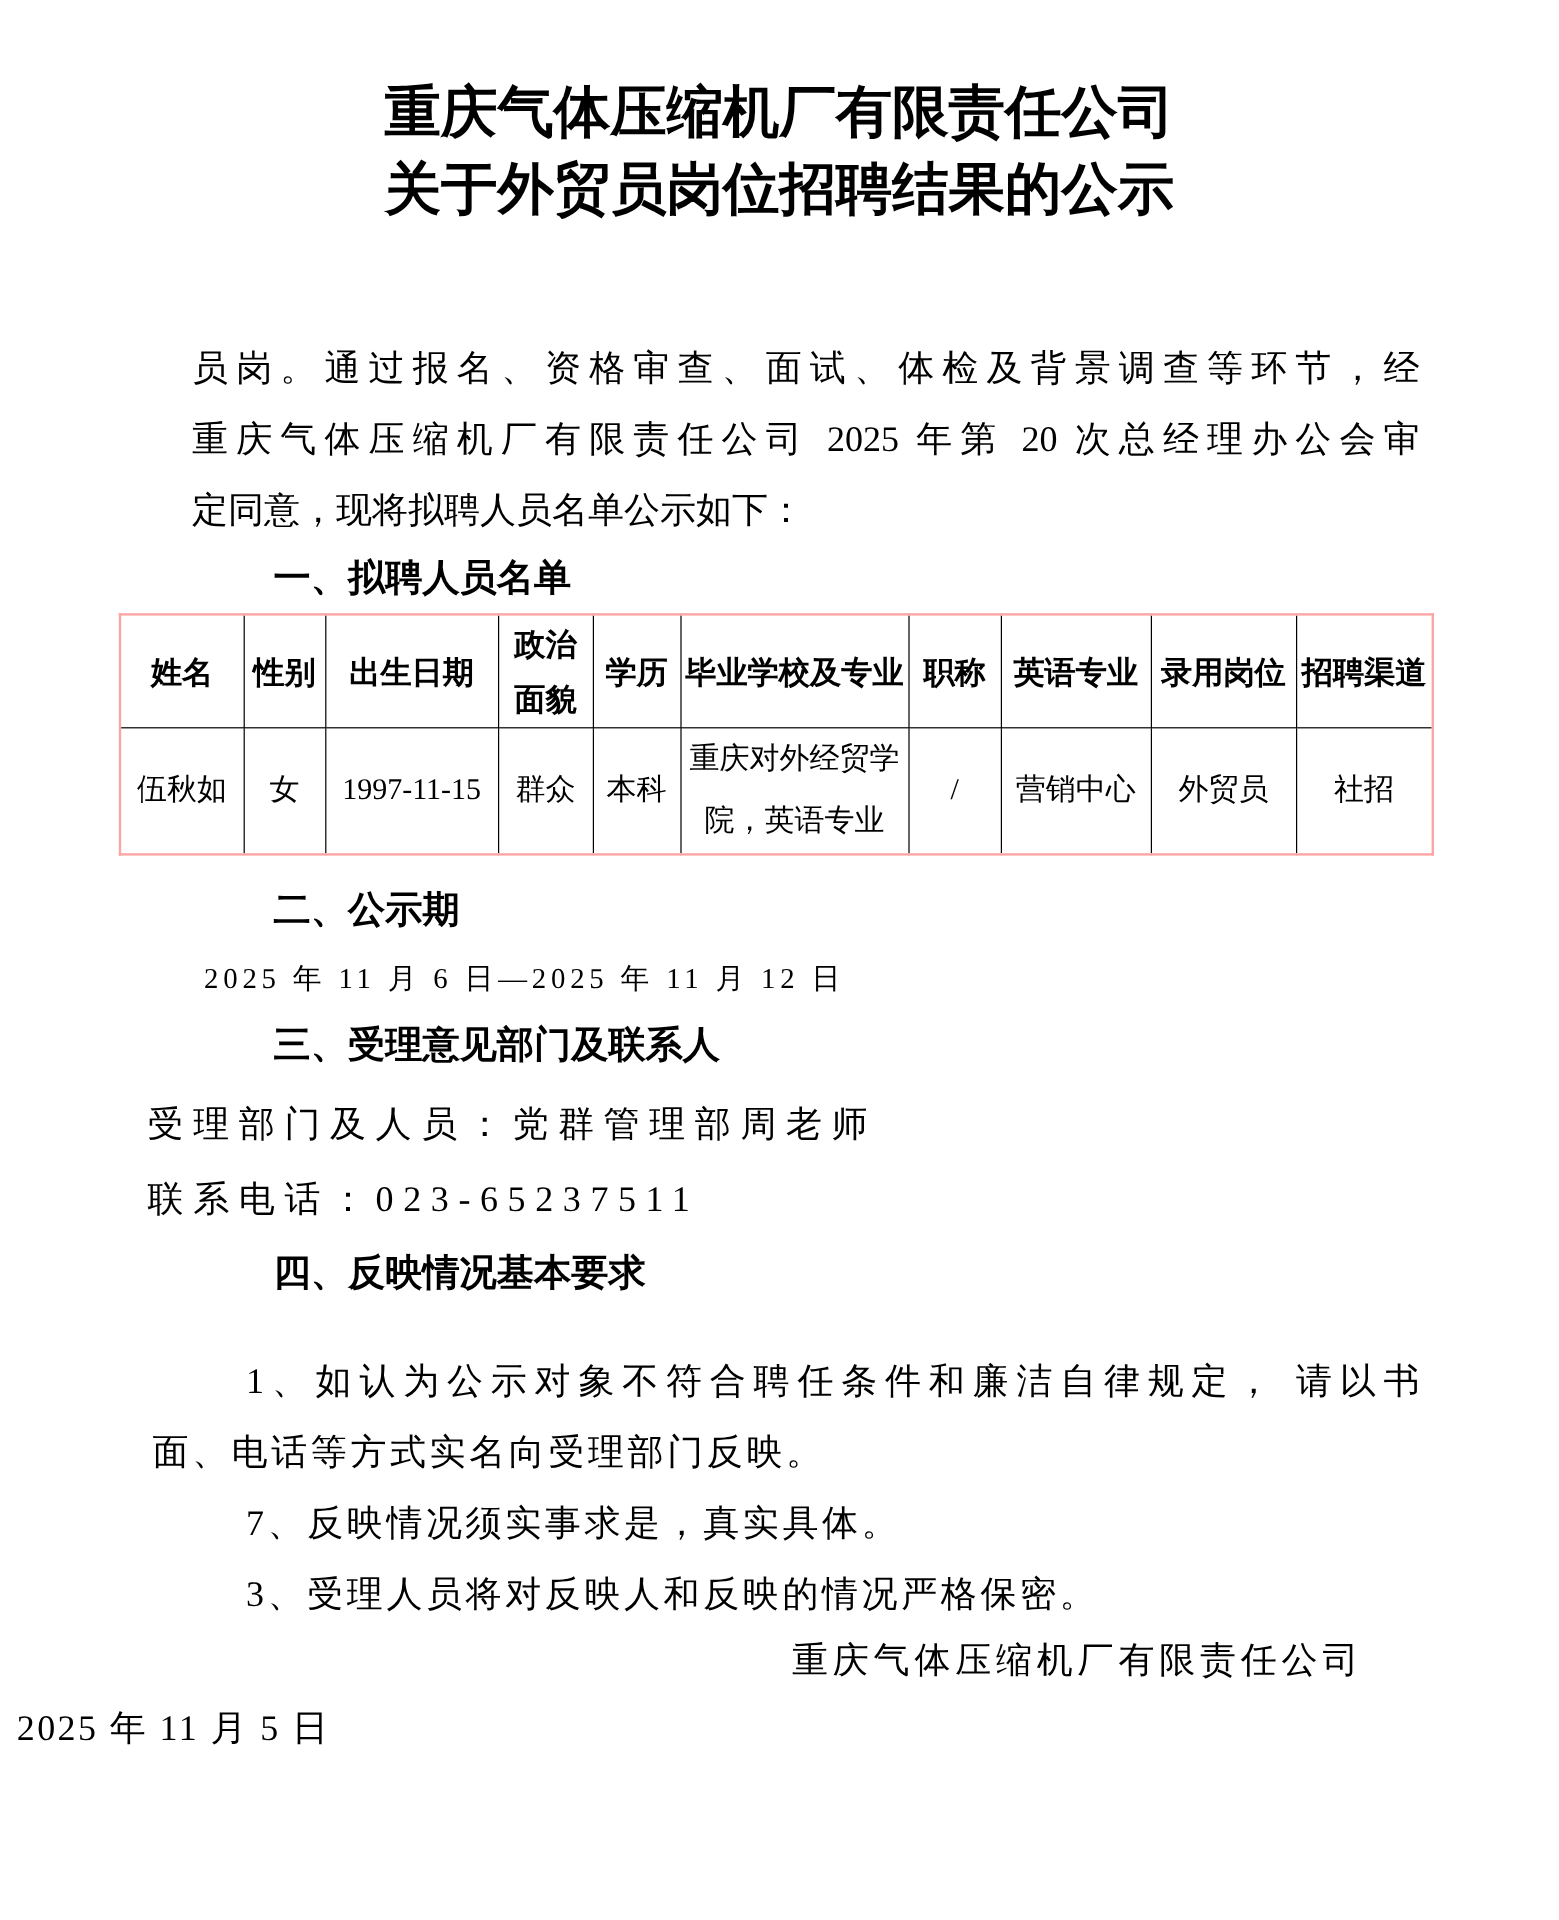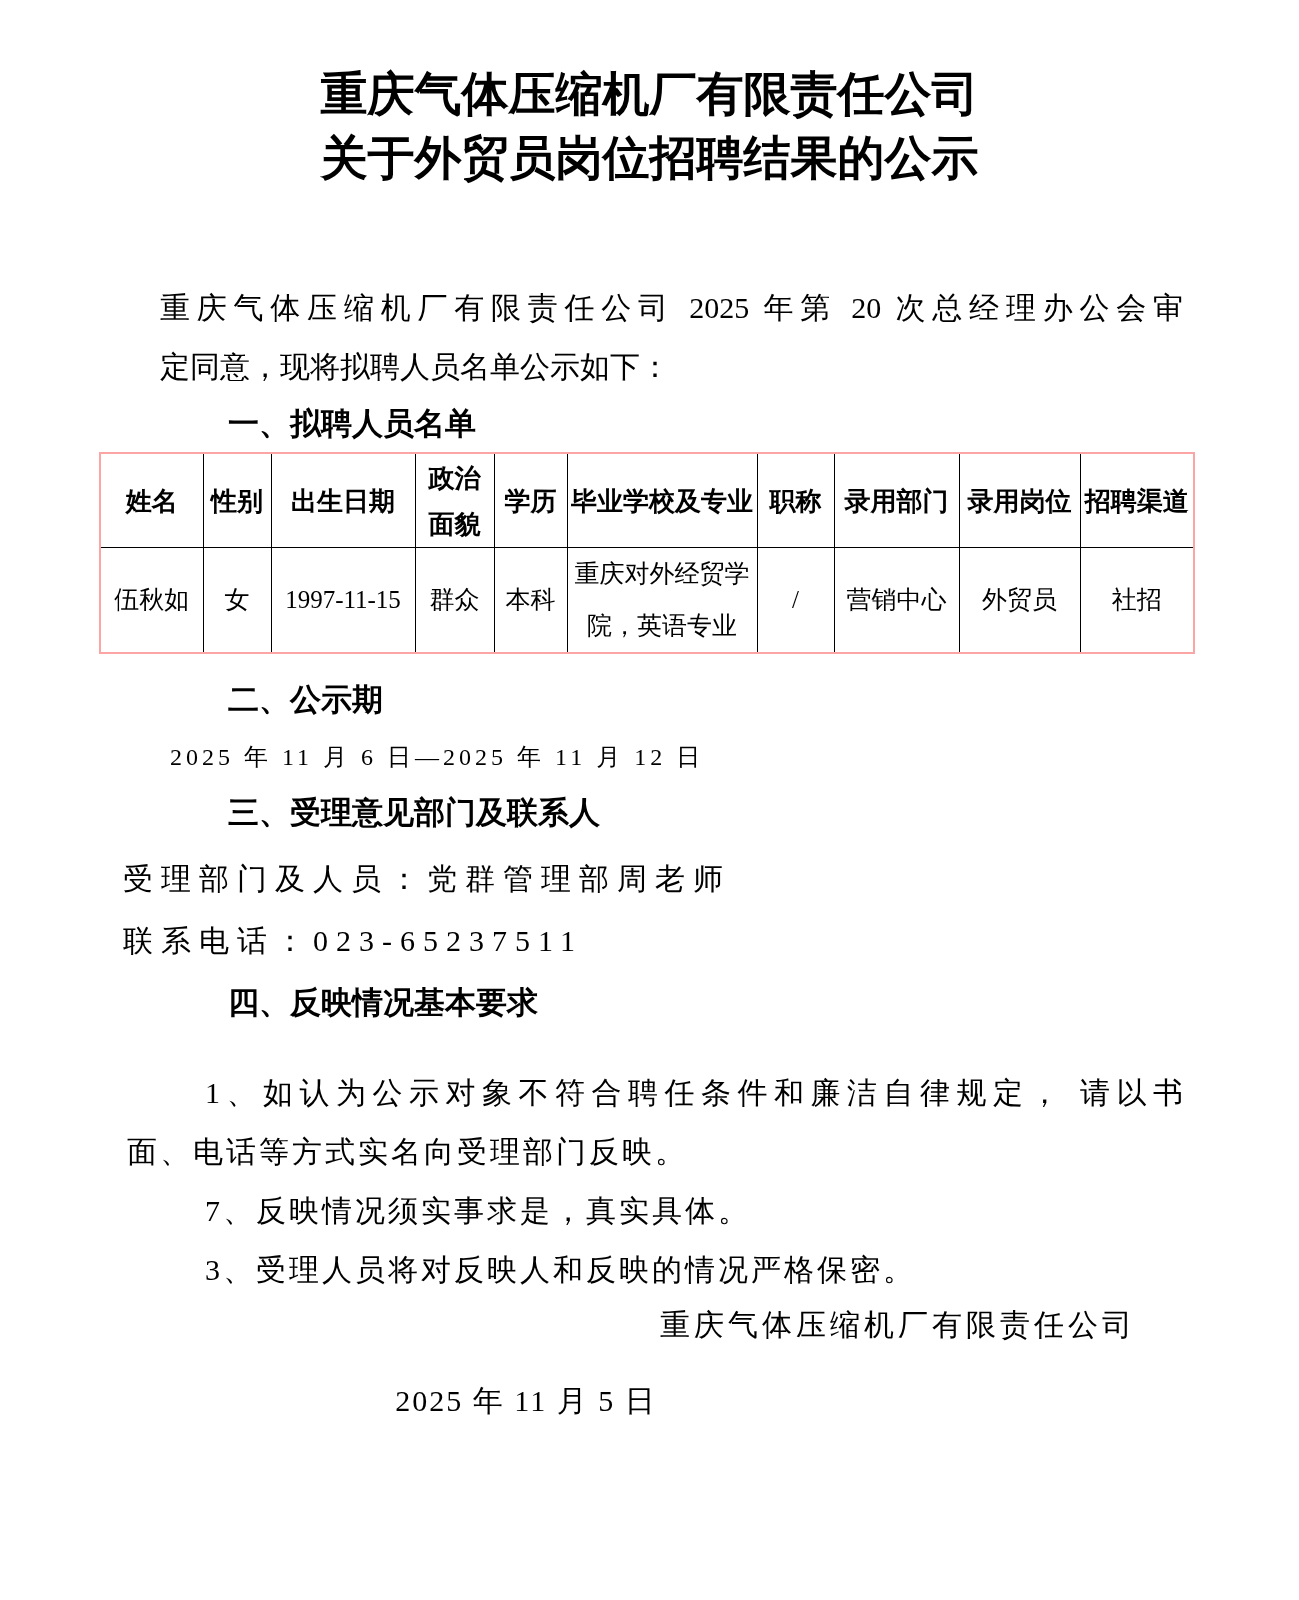--- a/index.html
+++ b/index.html
@@ -52,35 +52,36 @@
   .item{margin:0 116px 0 127px;font-size:30px;line-height:59px;}
   .item1{margin-top:36px;}
   .item1-l1{text-indent:78px;text-align:justify;text-align-last:justify;text-justify:inter-character;}
   .item1-l2{letter-spacing:3px;}
   .item23{text-indent:78px;letter-spacing:3px;}
   .sign-company{
     margin-top:6px;text-align:right;padding-right:163px;
     font-size:30px;line-height:40px;letter-spacing:4px;
   }
   .sign-date{
-    margin-top:36px;text-align:center;padding-right:261px;
+    margin-top:17px;text-align:left;padding-right:261px;
     font-size:30px;line-height:40px;letter-spacing:2px;padding-left:14px;
   }
 </style>
 </head>
 <body>
 
 <div class="page">
 
   <div class="doc-title">
     <div>重庆气体压缩机厂有限责任公司</div>
     <div>关于外贸员岗位招聘结果的公示</div>
   </div>
 
   <div class="intro">
+    <div class="jline">员岗。通过报名、资格审查、面试、体检及背景调查等环节，经</div>
     <div class="jline">重庆气体压缩机厂有限责任公司 2025 年第 20 次总经理办公会审</div>
     <div>定同意，现将拟聘人员名单公示如下：</div>
   </div>
 
   <div class="sec-heading h1">一、拟聘人员名单</div>
 
   <table class="roster">
     <colgroup>
       <col style="width:103px">
         <col style="width:68px">
@@ -95,21 +96,21 @@
     </colgroup>
     <tbody>
         <tr>
       <th>姓名</th>
       <th>性别</th>
       <th>出生日期</th>
       <th>政治面貌</th>
       <th>学历</th>
       <th>毕业学校及专业</th>
       <th>职称</th>
-      <th>录用部门</th>
+      <th>英语专业</th>
       <th>录用岗位</th>
       <th>招聘渠道</th>
     </tr>
     <tr>
       <td>伍秋如</td>
       <td>女</td>
       <td>1997-11-15</td>
       <td>群众</td>
       <td>本科</td>
       <td>重庆对外经贸学院，英语专业</td>

